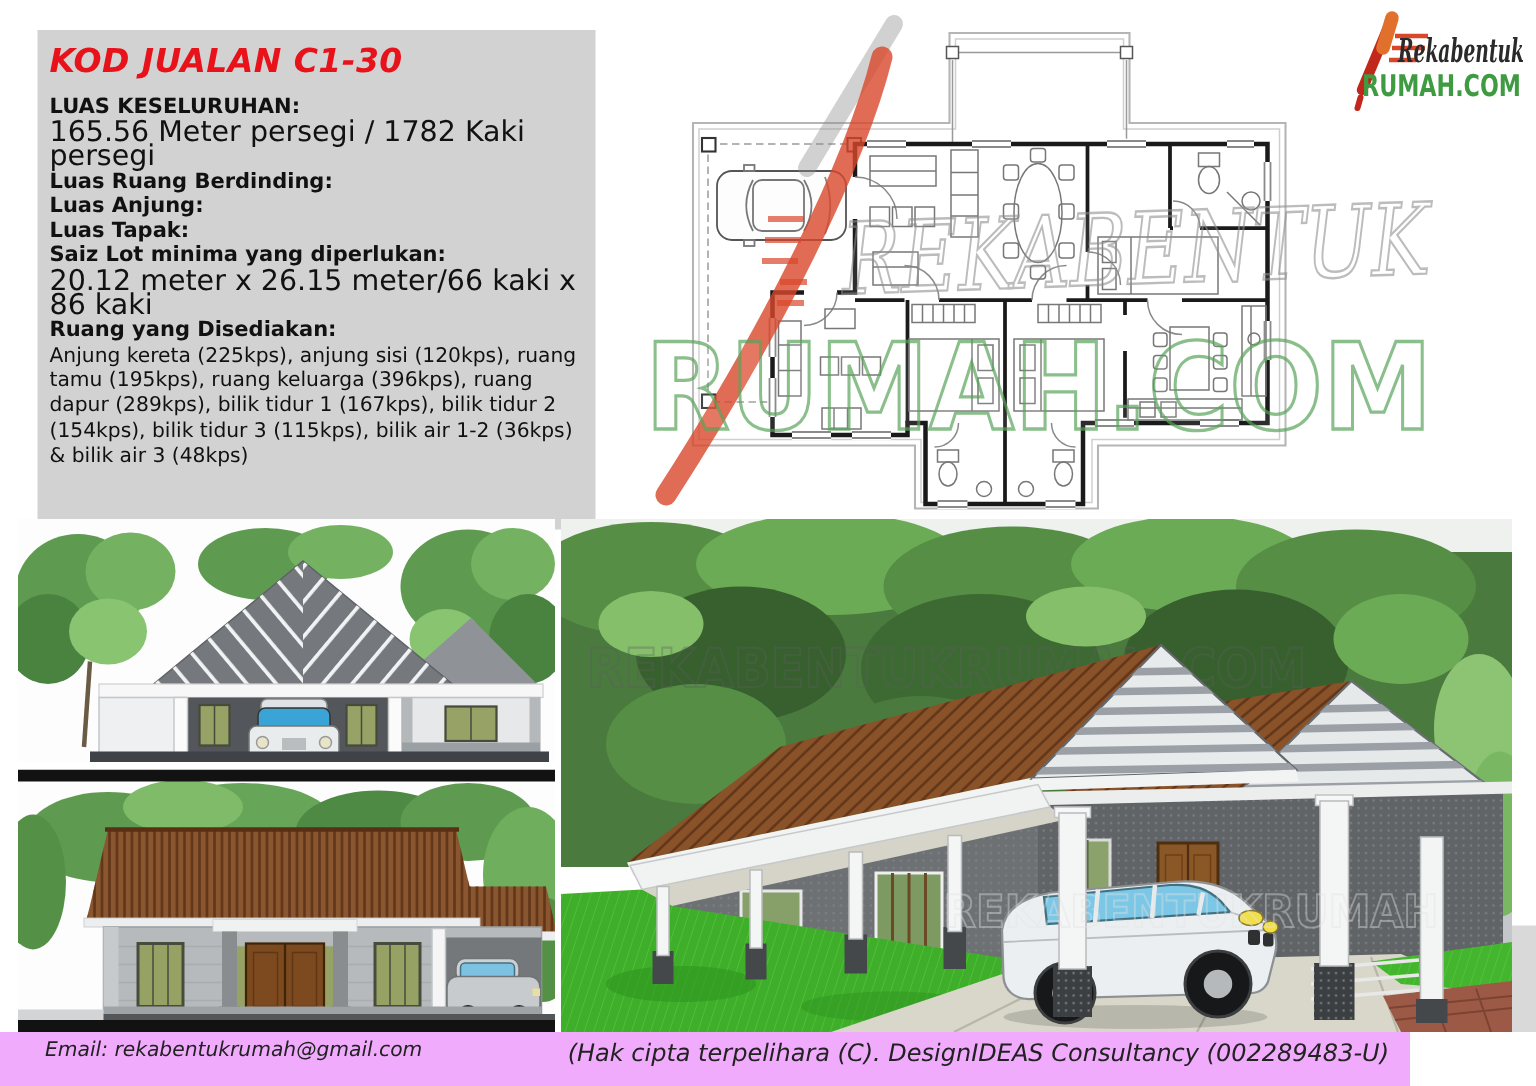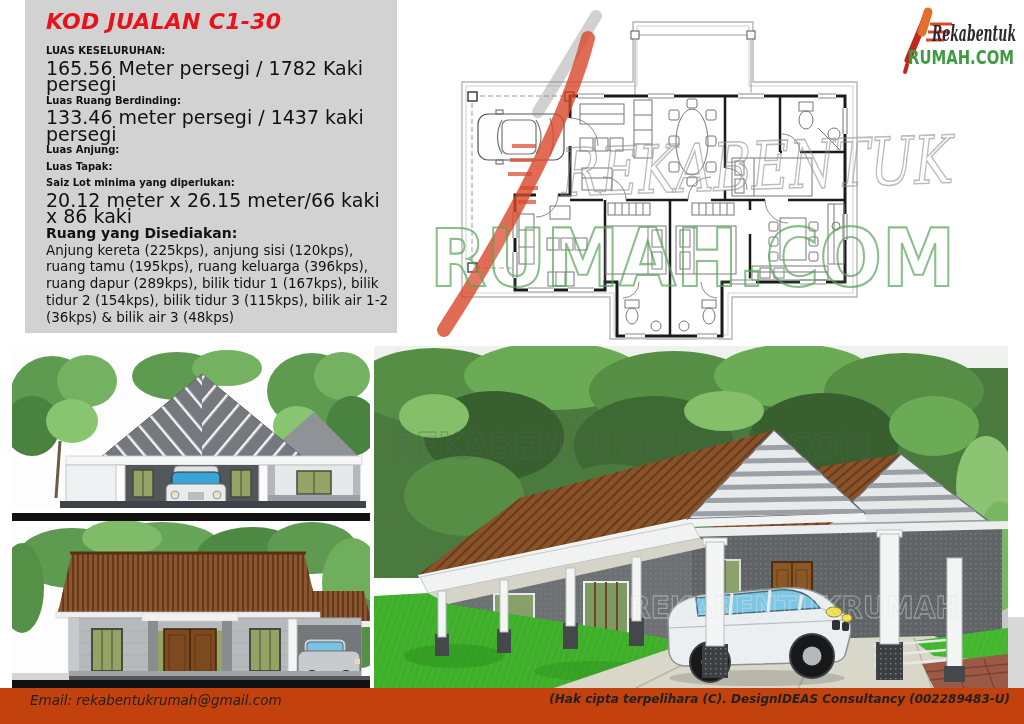--- a/index.html
+++ b/index.html
@@ -1,52 +1,51 @@
 <!DOCTYPE html>
 <html><head>
 <meta charset="utf-8">
 <style>
   html,body{margin:0;padding:0;background:#888;}
   .page{position:relative;width:1024px;height:724px;background:#ffffff;overflow:hidden;
         font-family:"DejaVu Sans","Liberation Sans",sans-serif;margin:0 auto;}
   
-  .info-panel{position:absolute;left:25px;top:0;width:372px;height:333px;background:#d2d2d2;
-              box-sizing:border-box;padding:6px 8px 0 21px;color:#111;}
+  .info-panel{position:absolute;left:25px;top:20px;width:372px;height:333px;background:#d2d2d2;
+              box-sizing:border-box;padding:6px 8px 0 8px;color:#111;}
   .sale-title{color:#e8131a;font-size:22px;font-weight:bold;font-style:italic;margin:3px 0 9px 0;letter-spacing:.3px;}
   .kategori-line{font-size:14.5px;margin-bottom:15px;}
   .kategori-line .lbl{font-weight:bold;}
-  .spec-label{font-weight:bold;font-size:10px;line-height:16.5px;}
+  .spec-label{font-weight:bold;font-size:14px;line-height:16.5px;}
   .spec-value{font-size:19px;line-height:16.5px;}
   .rooms-heading{font-weight:bold;font-size:14px;line-height:17px;}
   .rooms-text{font-size:13.5px;line-height:16.8px;}
   
   .logo{position:absolute;left:892px;top:2px;width:128px;height:76px;}
   
   .floorplan{position:absolute;left:420px;top:0px;width:604px;height:345px;}
   .render-front{position:absolute;left:12px;top:346px;width:358px;height:162px;}
   .render-side{position:absolute;left:12px;top:513px;width:358px;height:175px;}
   .render-main{position:absolute;left:374px;top:346px;width:634px;height:342px;}
   .right-gray{position:absolute;left:1008px;top:617px;width:16px;height:71px;background:#d9d9d9;}
   
-  .footer{position:absolute;left:0;top:688px;width:1024px;height:36px;background:#c2410c;}
+  .footer{position:absolute;left:0;top:688px;width:940px;height:36px;background:#f0abfc;}
   .footer-email{position:absolute;left:30px;top:4px;font-size:13.5px;font-style:italic;color:#222;}
-  .footer-copy{position:absolute;right:14px;top:4px;font-size:12px;font-style:italic;color:#222;font-weight:bold;}
+  .footer-copy{position:absolute;right:14px;top:4px;font-size:16px;font-style:italic;color:#222;}
   svg{display:block;}
 </style>
 </head>
 <body>
 
 <div class="page">
 
   <div class="info-panel">
     <div class="sale-title">KOD JUALAN C1-30</div>
     <div class="spec-label">LUAS KESELURUHAN:</div>
     <div class="spec-value">165.56  Meter persegi / 1782 Kaki persegi</div>
     <div class="spec-label">Luas Ruang Berdinding:</div>
-    <div class="spec-value">133.46 meter persegi / 1437 kaki persegi</div>
     <div class="spec-label">Luas Anjung:</div>
     <div class="spec-label">Luas Tapak:</div>
     <div class="spec-label">Saiz Lot minima yang diperlukan:</div>
     <div class="spec-value">20.12 meter x 26.15 meter/66 kaki x 86 kaki</div>
     <div class="rooms-heading">Ruang yang Disediakan:</div>
     <div class="rooms-text">Anjung kereta (225kps), anjung sisi (120kps), ruang tamu (195kps), ruang keluarga (396kps), ruang dapur (289kps), bilik tidur 1 (167kps), bilik tidur 2 (154kps), bilik tidur 3 (115kps), bilik air 1-2 (36kps) &amp; bilik air 3 (48kps)</div>
   </div>
 
   <svg class="floorplan" viewBox="0 0 604 345">
 

